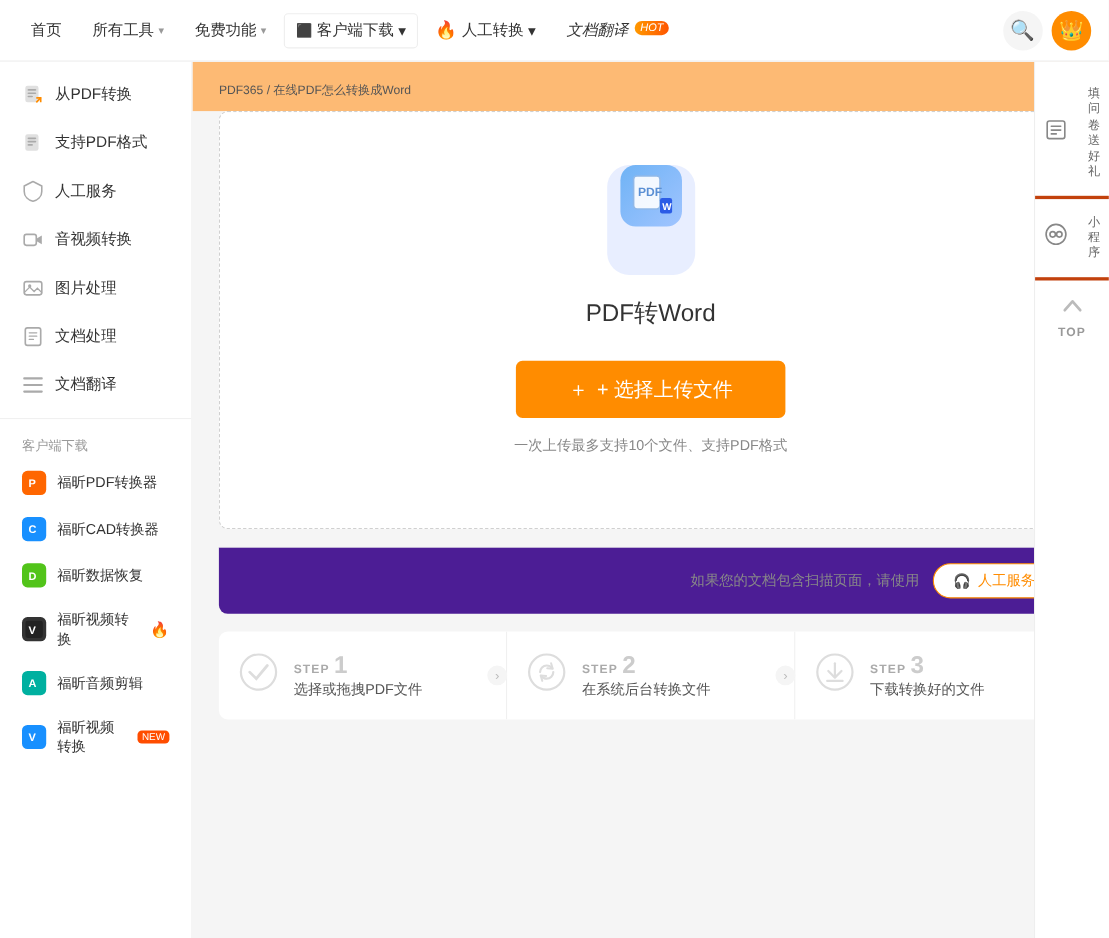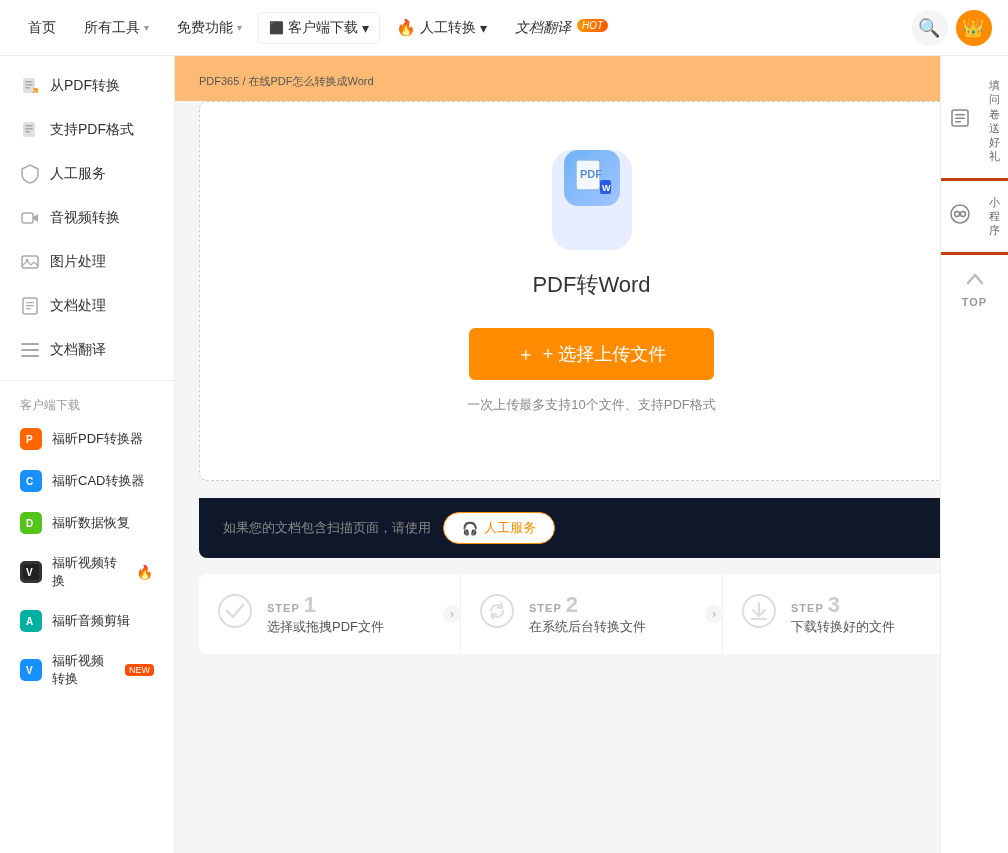--- a/index.html
+++ b/index.html
@@ -97,22 +97,22 @@
     }
     .tool-title { font-size: 22px; color: #333; font-weight: 500; margin-bottom: 28px; }
     .upload-btn {
       background: #ff8c00; color: #fff; border: none; border-radius: 6px;
       padding: 14px 48px; font-size: 18px; cursor: pointer; display: flex; align-items: center; gap: 8px;
       margin-bottom: 16px;
     }
     .upload-hint { font-size: 13px; color: #888; margin-bottom: 0; }
 
     .manual-service-bar {
-      margin: 0 24px; padding: 14px 24px; background: #0f172a; border-radius: 0 0 8px 8px;
-      display: flex; align-items: center; justify-content: flex-start; gap: 12px;
+      margin: 0 24px; padding: 14px 24px; background: #4c1d95; border-radius: 0 0 8px 8px;
+      display: flex; align-items: center; justify-content: flex-end; gap: 12px;
       border-top: 1px solid #f0f0f0;
     }
     .manual-hint { font-size: 13px; color: #888; }
     .manual-btn {
       border: 1px solid #ff8c00; color: #ff8c00; background: #fff;
       border-radius: 20px; padding: 6px 18px; font-size: 13px; cursor: pointer;
       display: flex; align-items: center; gap: 6px;
     }
 
     

